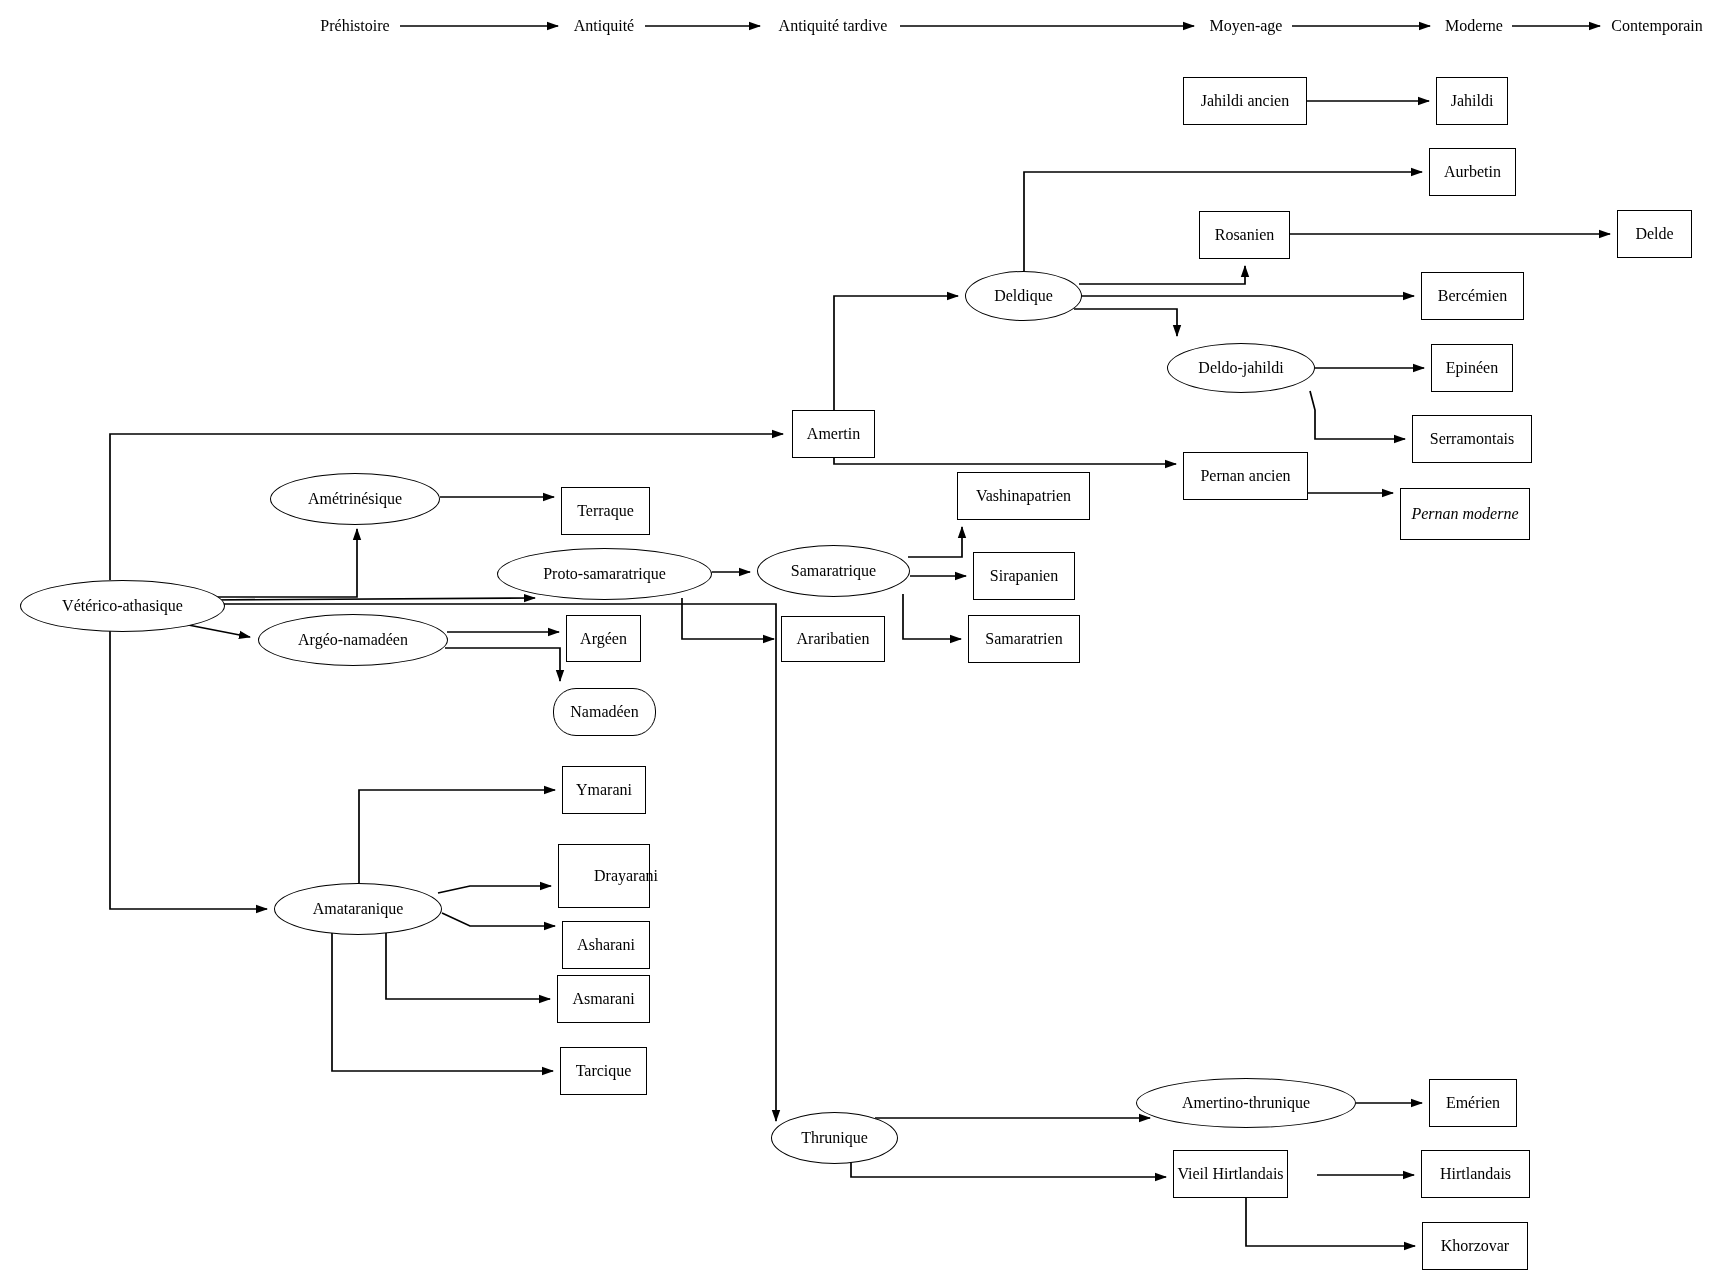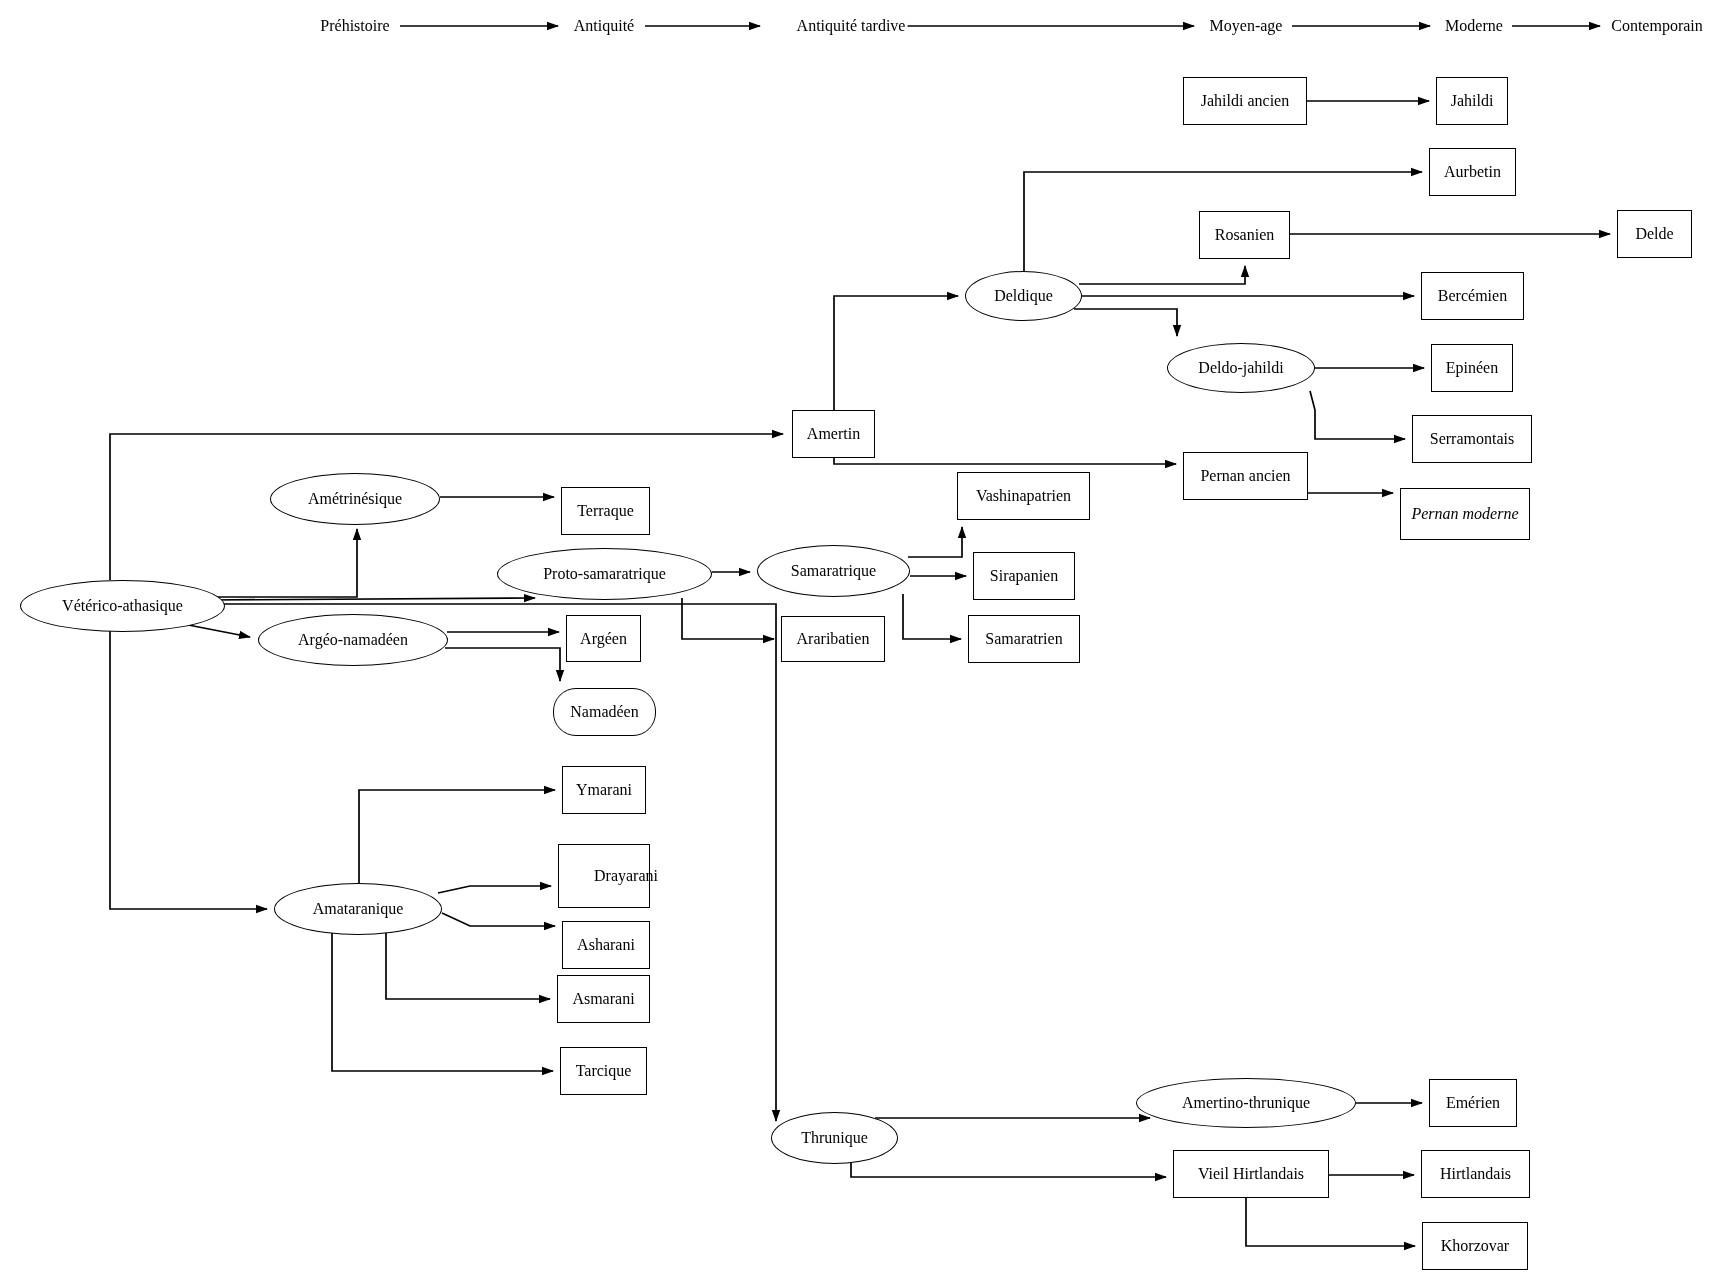--- a/index.html
+++ b/index.html
@@ -121,25 +121,25 @@
       <div class="node box" style="left: 968px; top: 615px; width: 112px; height: 48px;">Samaratrien</div>
       <div class="node box" style="left: 781px; top: 616px; width: 104px; height: 46px;">Araribatien</div>
       <div class="node box" style="left: 566px; top: 615px; width: 75px; height: 47px;">Argéen</div>
       <div class="node box" style="left: 553px; top: 688px; width: 103px; height: 48px; border-radius: 23px;">Namadéen</div>
       <div class="node box" style="left: 562px; top: 766px; width: 84px; height: 48px;">Ymarani</div>
       <div class="node box" style="left: 558px; top: 844px; width: 92px; height: 64px; padding-left: 44px;">Drayarani</div>
       <div class="node box" style="left: 562px; top: 921px; width: 88px; height: 48px;">Asharani</div>
       <div class="node box" style="left: 557px; top: 975px; width: 93px; height: 48px;">Asmarani</div>
       <div class="node box" style="left: 560px; top: 1047px; width: 87px; height: 48px;">Tarcique</div>
       <div class="node box" style="left: 1429px; top: 1079px; width: 88px; height: 48px;">Emérien</div>
-      <div class="node box" style="left: 1173px; top: 1150px; width: 156px; height: 48px;">Vieil Hirtlandais</div>
+      <div class="node box" style="left: 1173px; top: 1150px; width: 115px; height: 48px;">Vieil Hirtlandais</div>
       <div class="node box" style="left: 1421px; top: 1150px; width: 109px; height: 48px;">Hirtlandais</div>
       <div class="node box" style="left: 1422px; top: 1222px; width: 106px; height: 48px;">Khorzovar</div>
     </div>
   <div id="timeline">
       <div class="era-label" style="left: 355px; top: 26px;">Préhistoire</div>
       <div class="era-label" style="left: 604px; top: 26px;">Antiquité</div>
-      <div class="era-label" style="left: 851px; top: 26px;">Antiquité tardive</div>
+      <div class="era-label" style="left: 833px; top: 26px;">Antiquité tardive</div>
       <div class="era-label" style="left: 1246px; top: 26px;">Moyen-age</div>
       <div class="era-label" style="left: 1474px; top: 26px;">Moderne</div>
       <div class="era-label" style="left: 1657px; top: 26px;">Contemporain</div>
     </div>
 </div>
 
 </body></html>

